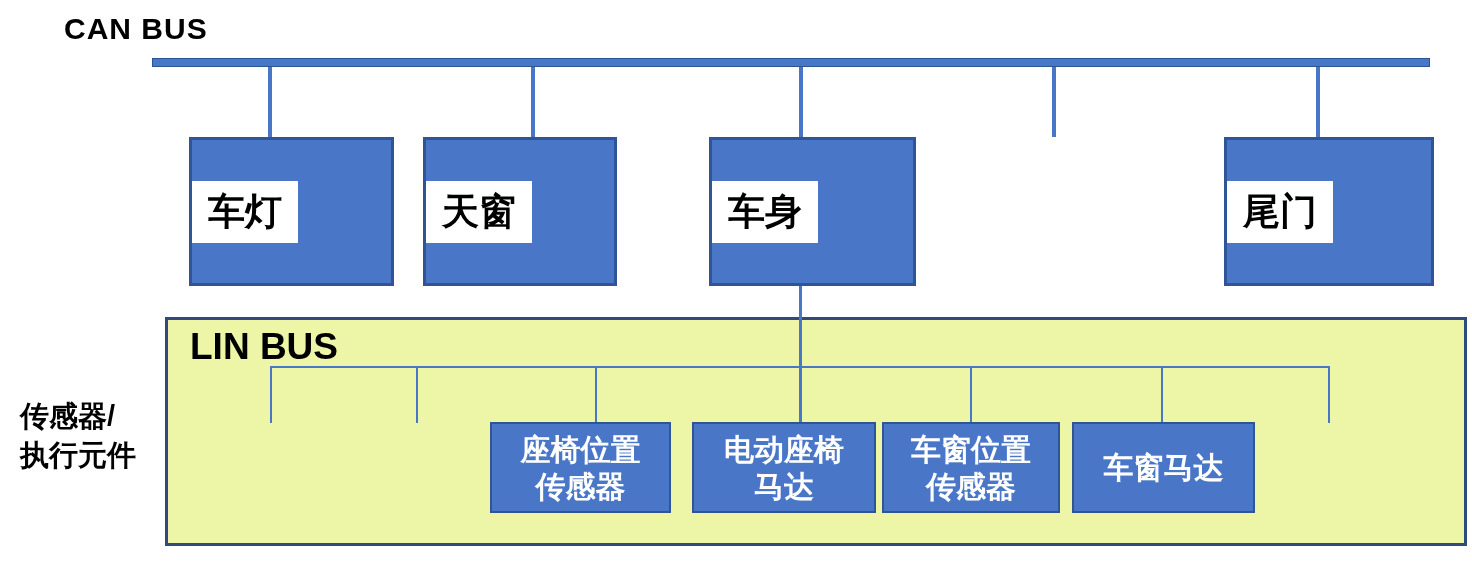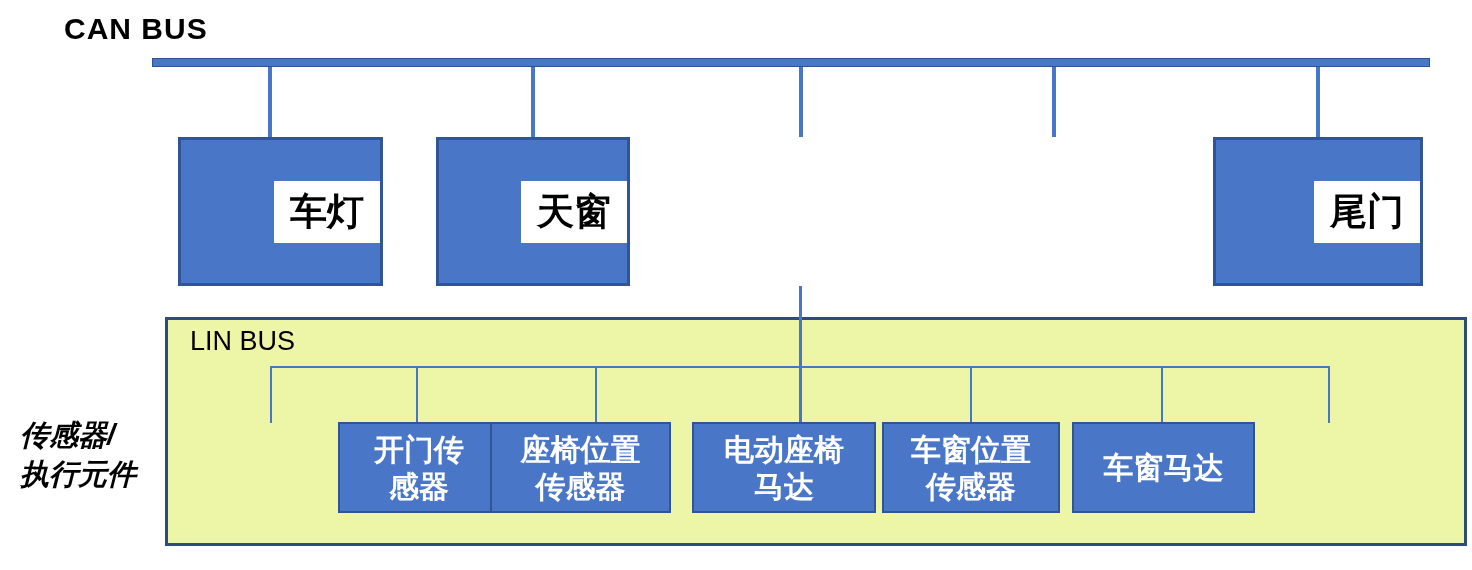--- a/index.html
+++ b/index.html
@@ -44,21 +44,22 @@
   }
   .node {
     position: absolute;
     top: 137px;
     height: 149px;
     background: #4976c7;
     border: 3px solid #2f5597;
     box-sizing: border-box;
     display: flex;
     align-items: center;
-    justify-content: flex-end;
+    justify-content: flex-start;
+    margin-left: 11px;
   }
   .node-label {
     width: 106px;
     height: 62px;
     background: #ffffff;
     color: #000000;
     font-size: 37px;
     font-weight: bold;
     display: flex;
     align-items: center;
@@ -82,22 +83,22 @@
     height: 229px;
     background: #edf5a6;
     border: 3px solid #2e4b7c;
     box-sizing: border-box;
     z-index: 1;
   }
   .lin-title {
     position: absolute;
     left: 190px;
     top: 326px;
-    font-size: 27px;
-    font-weight: normal;
+    font-size: 37px;
+    font-weight: bold;
     color: #000000;
     z-index: 2;
     white-space: nowrap;
   }
   .lin-hline {
     position: absolute;
     left: 270px;
     top: 366px;
     width: 1060px;
     height: 2px;
@@ -126,70 +127,70 @@
     text-align: center;
     display: flex;
     align-items: center;
     justify-content: center;
     white-space: pre-line;
     z-index: 2;
   }
   .side-label {
     position: absolute;
     left: 20px;
-    top: 416px;
+    top: 397px;
     font-size: 29px;
     font-weight: bold;
     color: #000000;
     line-height: 39px;
     white-space: pre-line;
-    font-style: italic;
   }
 </style>
 </head>
 <body>
 
 <div class="stage">
 
   <div class="bus-title">CAN BUS</div>
 
   <div class="can-bar"></div>
 
   <div class="vcan" style="left:268px"></div>
   <div class="vcan" style="left:531px"></div>
   <div class="vcan" style="left:799px"></div>
   <div class="vcan" style="left:1052px"></div>
   <div class="vcan" style="left:1316px"></div>
 
   <div class="node" style="left:178px;width:205px">
     <div class="node-label">车灯</div>
   </div>
-  <div class="node" style="left:436px;width:194px">
+  <div class="node" style="left:412px;width:194px">
     <div class="node-label">天窗</div>
+  </div>
+  <div class="node" style="left:698px;width:207px">
+    <div class="node-label">车身</div>
   </div>
   <div class="node" style="left:1213px;width:210px">
     <div class="node-label">尾门</div>
   </div>
 
   <div class="body-line"></div>
 
   <div class="lin-panel"></div>
   <div class="lin-title">LIN BUS</div>
 
   <div class="lin-hline"></div>
 
   <div class="vlin" style="left:270px"></div>
   <div class="vlin" style="left:416px"></div>
   <div class="vlin" style="left:595px"></div>
   <div class="vlin" style="left:970px"></div>
   <div class="vlin" style="left:1161px"></div>
   <div class="vlin" style="left:1328px"></div>
 
-  <div class="sub" style="left:338px;width:162px">开门传
-感器</div>
   <div class="sub" style="left:490px;width:181px">座椅位置
 传感器</div>
   <div class="sub" style="left:692px;width:184px">电动座椅
 马达</div>
   <div class="sub" style="left:882px;width:178px">车窗位置
 传感器</div>
   <div class="sub" style="left:1072px;width:183px">车窗马达</div>
 
   <div class="side-label">传感器/
 执行元件</div>

